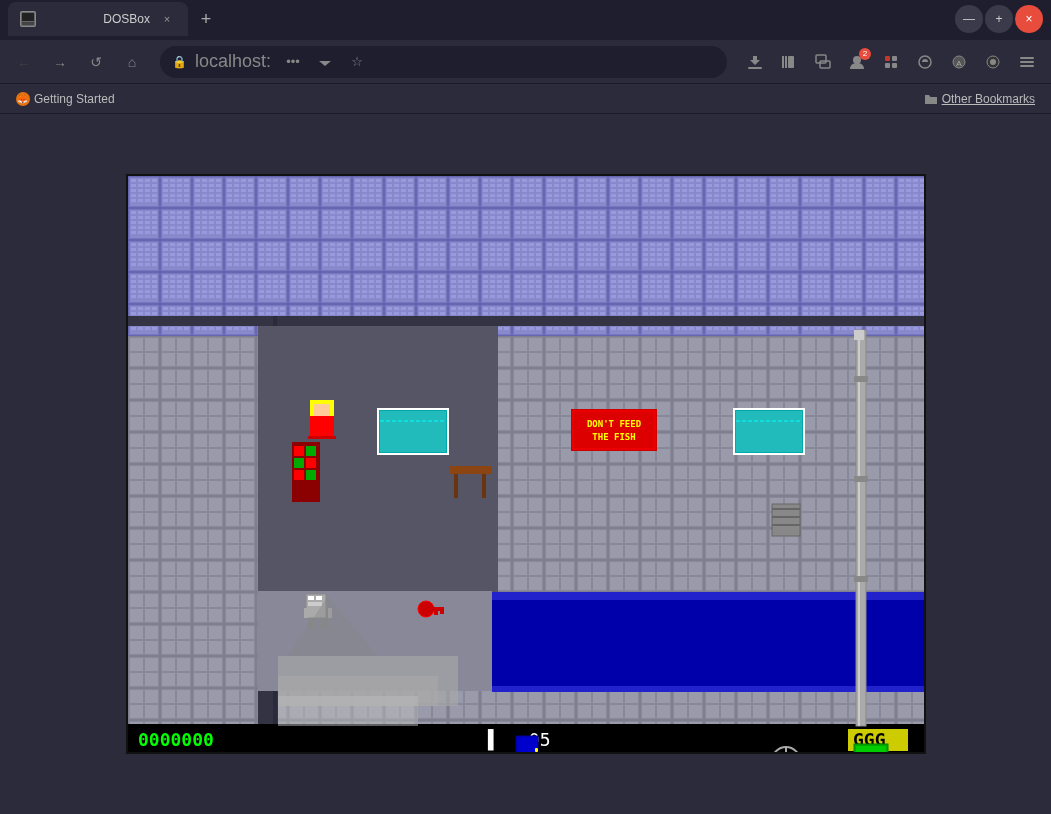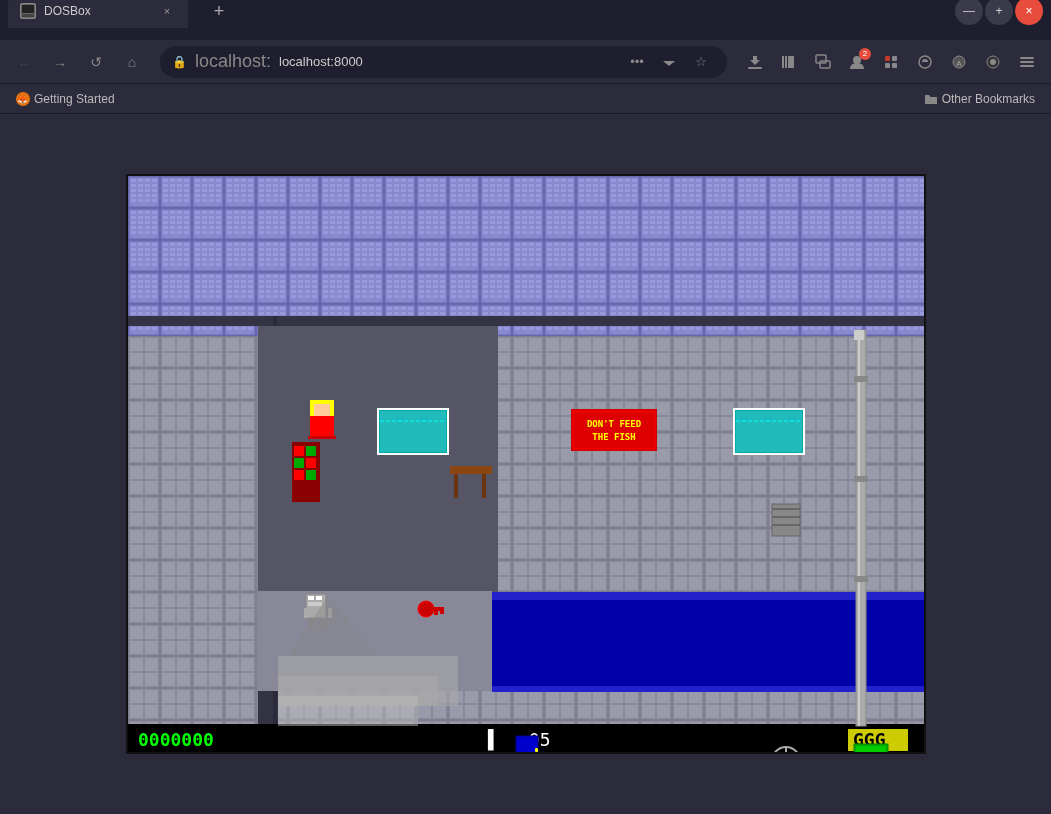--- a/index.html
+++ b/index.html
@@ -13,22 +13,23 @@
       display: flex;
       flex-direction: column;
     }
 
     
     .tab-bar {
       height: 40px;
       background: #1e1e2e;
       display: flex;
       align-items: flex-end;
-      padding: 12px 8px;
-      gap: 13px;
+      padding: 4px 8px;
+      gap: 0;
+      text-align: right;
     }
 
     .tab-active {
       background: #2b2b3b;
       border-radius: 8px 8px 0 0;
       padding: 0 12px;
       height: 34px;
       display: flex;
       align-items: center;
       gap: 8px;
@@ -249,20 +250,21 @@
 
     .other-bookmarks {
       display: flex;
       align-items: center;
       gap: 4px;
       padding: 2px 8px;
       border-radius: 4px;
       cursor: pointer;
       font-size: 12px;
       color: #bbb;
+      text-decoration: underline;
     }
 
     
     .content-area {
       flex: 1;
       background: #2b2b3b;
       display: flex;
       align-items: center;
       justify-content: center;
       padding: 0;
@@ -324,21 +326,20 @@
     <div class="nav-btn">
       <span>↺</span>
     </div>
     <div class="nav-btn">
       <span>⌂</span>
     </div>
 
     <div class="url-bar">
       <span class="url-security-icon">🔒</span>
       <span style="color:#888;font-size:18px;">localhost:</span>
-      <span class="url-text">localhost:8000</span>
       <div class="url-actions">
         <div class="url-action-btn">•••</div>
         <div class="url-action-btn">
           <svg width="16" height="16" viewBox="0 0 16 16">
             <path d="M8 12l-6-5h12z" fill="#888"></path>
           </svg>
         </div>
         <div class="url-action-btn">☆</div>
       </div>
     </div>

